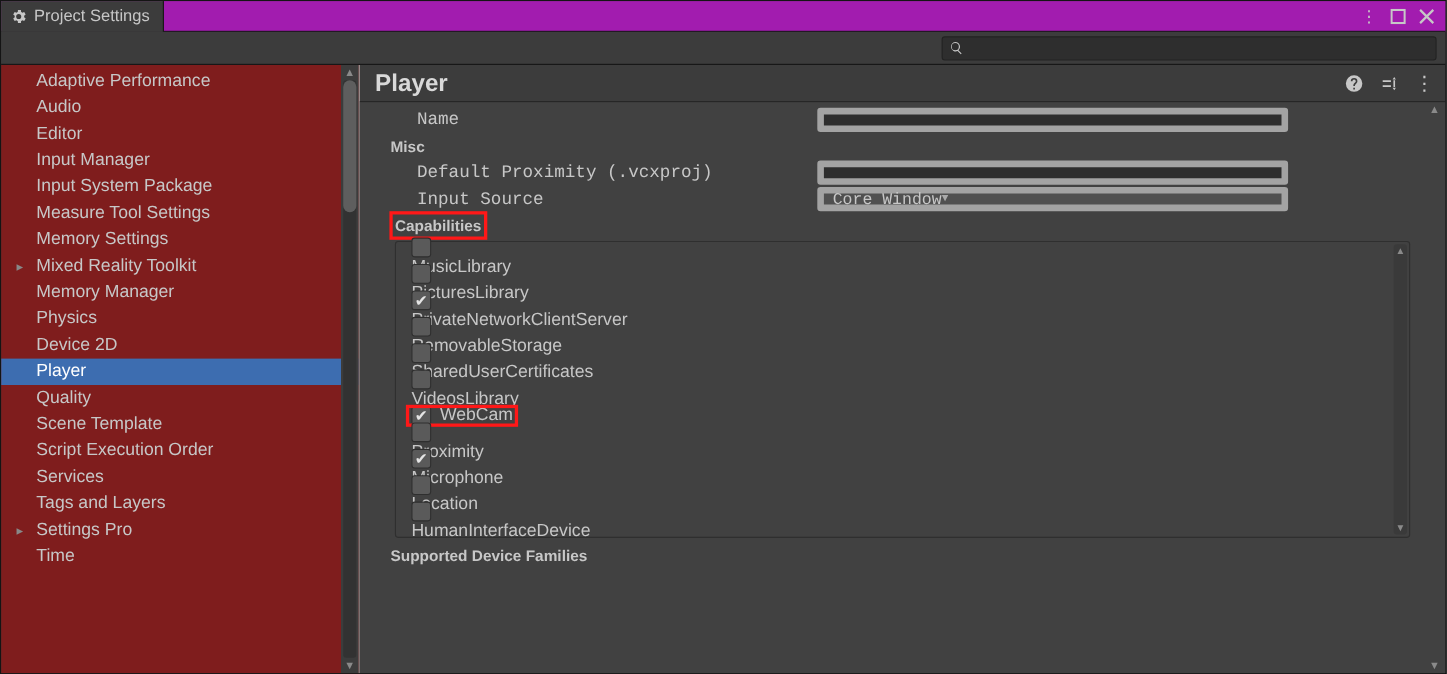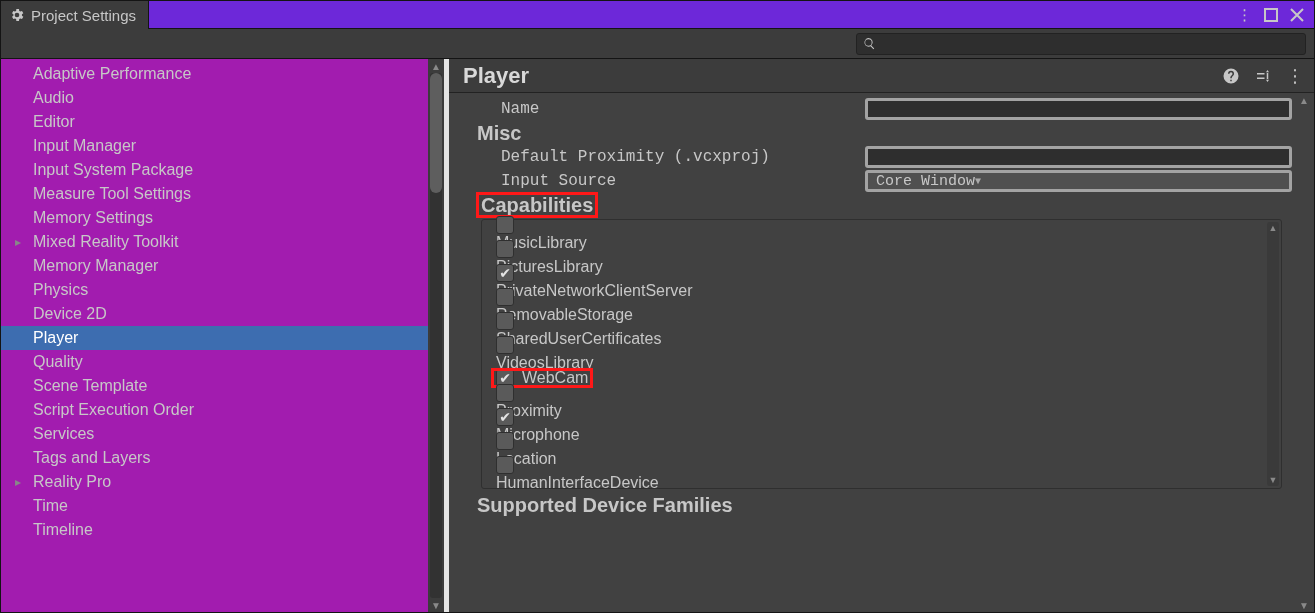--- a/index.html
+++ b/index.html
@@ -14,22 +14,22 @@
   
   .window {
     width: 1315px; height: 613px;
     background: #323232;
     border: 1px solid #141414;
     display: flex; flex-direction: column;
   }
   
   .tabbar {
     height: 28px;
-    display: flex; justify-content: space-between;
-    background: #6d28d9;
+    display: flex; align-items: center; justify-content: space-between;
+    background: #a21caf;
     border-bottom: 1px solid #141414;
   }
   .tabbar .tab {
     height: 28px;
     display: flex; align-items: center;
     padding: 0 12px 0 8px;
     background: #3c3c3c;
     border-right: 1px solid #141414;
     gap: 6px;
     color: #c7c7c7;
@@ -62,23 +62,23 @@
   .searchbox input {
     flex: 1; background: transparent; border: none; outline: none;
     color: #c7c7c7; font-size: 13px; padding-left: 4px;
   }
   
   .body {
     flex: 1; display: flex; overflow: hidden;
   }
   
   .sidebar {
-    width: 448px;
-    background: #a21caf;
-    border-right: 5px solid #e5e5e5;
+    width: 326px;
+    background: #7f1d1d;
+    border-right: 1px solid #e5e5e5;
     position: relative;
     display: flex; flex-direction: column;
   }
   .sidebar-list {
     flex: 1; overflow: hidden;
     padding-top: 3px;
   }
   .sidebar-item {
     height: 24px; line-height: 24px;
     padding-left: 32px;
@@ -148,28 +148,28 @@
   .row {
     display: flex; align-items: center;
     height: 24px; font-size: 16px;
     padding-left: 24px;
     font-family: Liberation Mono, monospace;
   }
   .row .label { width: 388px; color: #c7c7c7; }
   .row.sub .label { padding-left: 24px; }
   .row .textfield, .row .dropdown {
     flex: 1; height: 22px; max-width: 428px;
-    background: #505050; border: 3px solid #a3a3a3; border-radius: 3px;
+    background: #505050; border: 6px solid #a3a3a3; border-radius: 3px;
     color: #c7c7c7; padding: 0 8px; font-size: 15px;
     display:flex; align-items:center; justify-content:flex-start;
   }
   .row .textfield { background: #2e2e2e; }
   .row .dropdown .caret { font-size: 10px; color: #aaa; }
   .section-label {
-    font-weight: bold; font-size: 20px; color: #c7c7c7;
+    font-weight: bold; font-size: 14px; color: #c7c7c7;
     padding-left: 24px; height: 24px; line-height: 24px;
   }
   .highlight-red { outline: 3px solid #ff1818; outline-offset: -2px; display:inline-block; padding: 0 4px; }
   
   .cap-box {
     margin: 2px 10px 4px 28px;
     border: 1px solid #2f2f2f;
     border-radius: 3px;
     background: #414141;
     position: relative;
@@ -251,23 +251,22 @@
           <div class="sidebar-item expandable"><span>Mixed Reality Toolkit</span></div>
           <div class="sidebar-item"><span>Memory Manager</span></div>
           <div class="sidebar-item"><span>Physics</span></div>
           <div class="sidebar-item"><span>Device 2D</span></div>
           <div class="sidebar-item selected"><span>Player</span></div>
           <div class="sidebar-item"><span>Quality</span></div>
           <div class="sidebar-item"><span>Scene Template</span></div>
           <div class="sidebar-item"><span>Script Execution Order</span></div>
           <div class="sidebar-item"><span>Services</span></div>
           <div class="sidebar-item"><span>Tags and Layers</span></div>
-          <div class="sidebar-item expandable"><span>Reality Pro</span></div>
+          <div class="sidebar-item expandable"><span>Settings Pro</span></div>
           <div class="sidebar-item"><span>Time</span></div>
-          <div class="sidebar-item"><span>Timeline</span></div>
         </div>
       <div class="sidebar-scrollbar">
         <div class="arrow up">▲</div>
         <div class="track"></div>
         <div class="thumb"></div>
         <div class="arrow down">▼</div>
       </div>
     </div>
 
     <div class="main">

